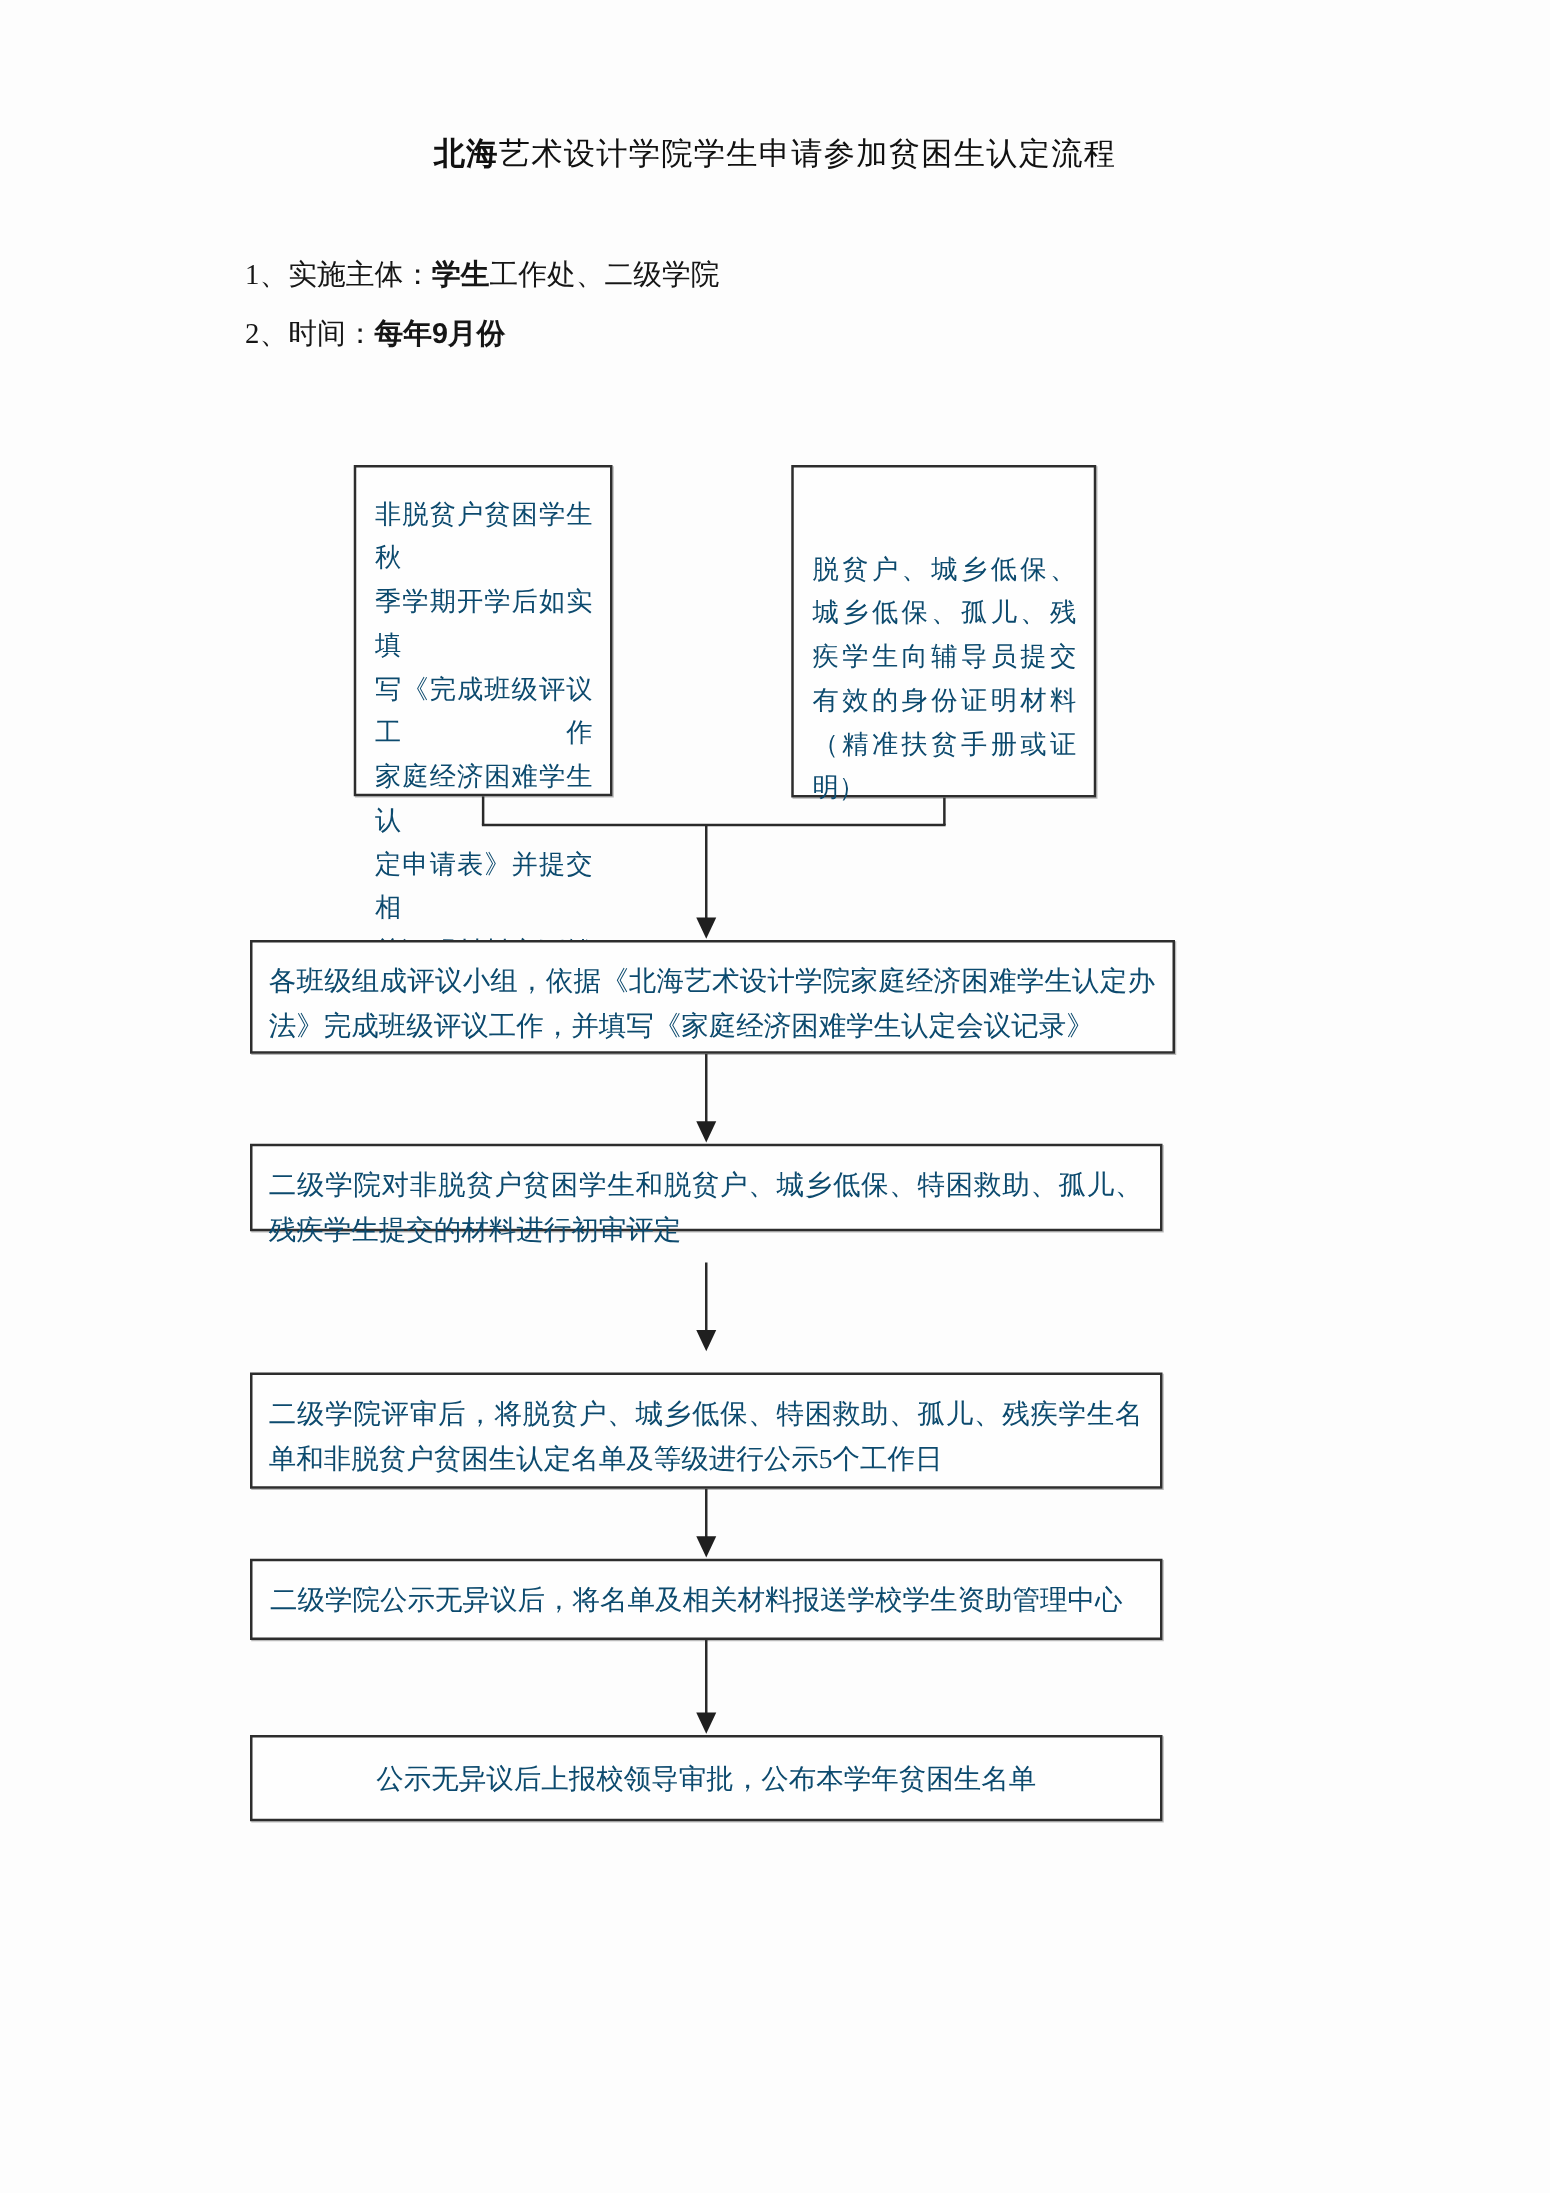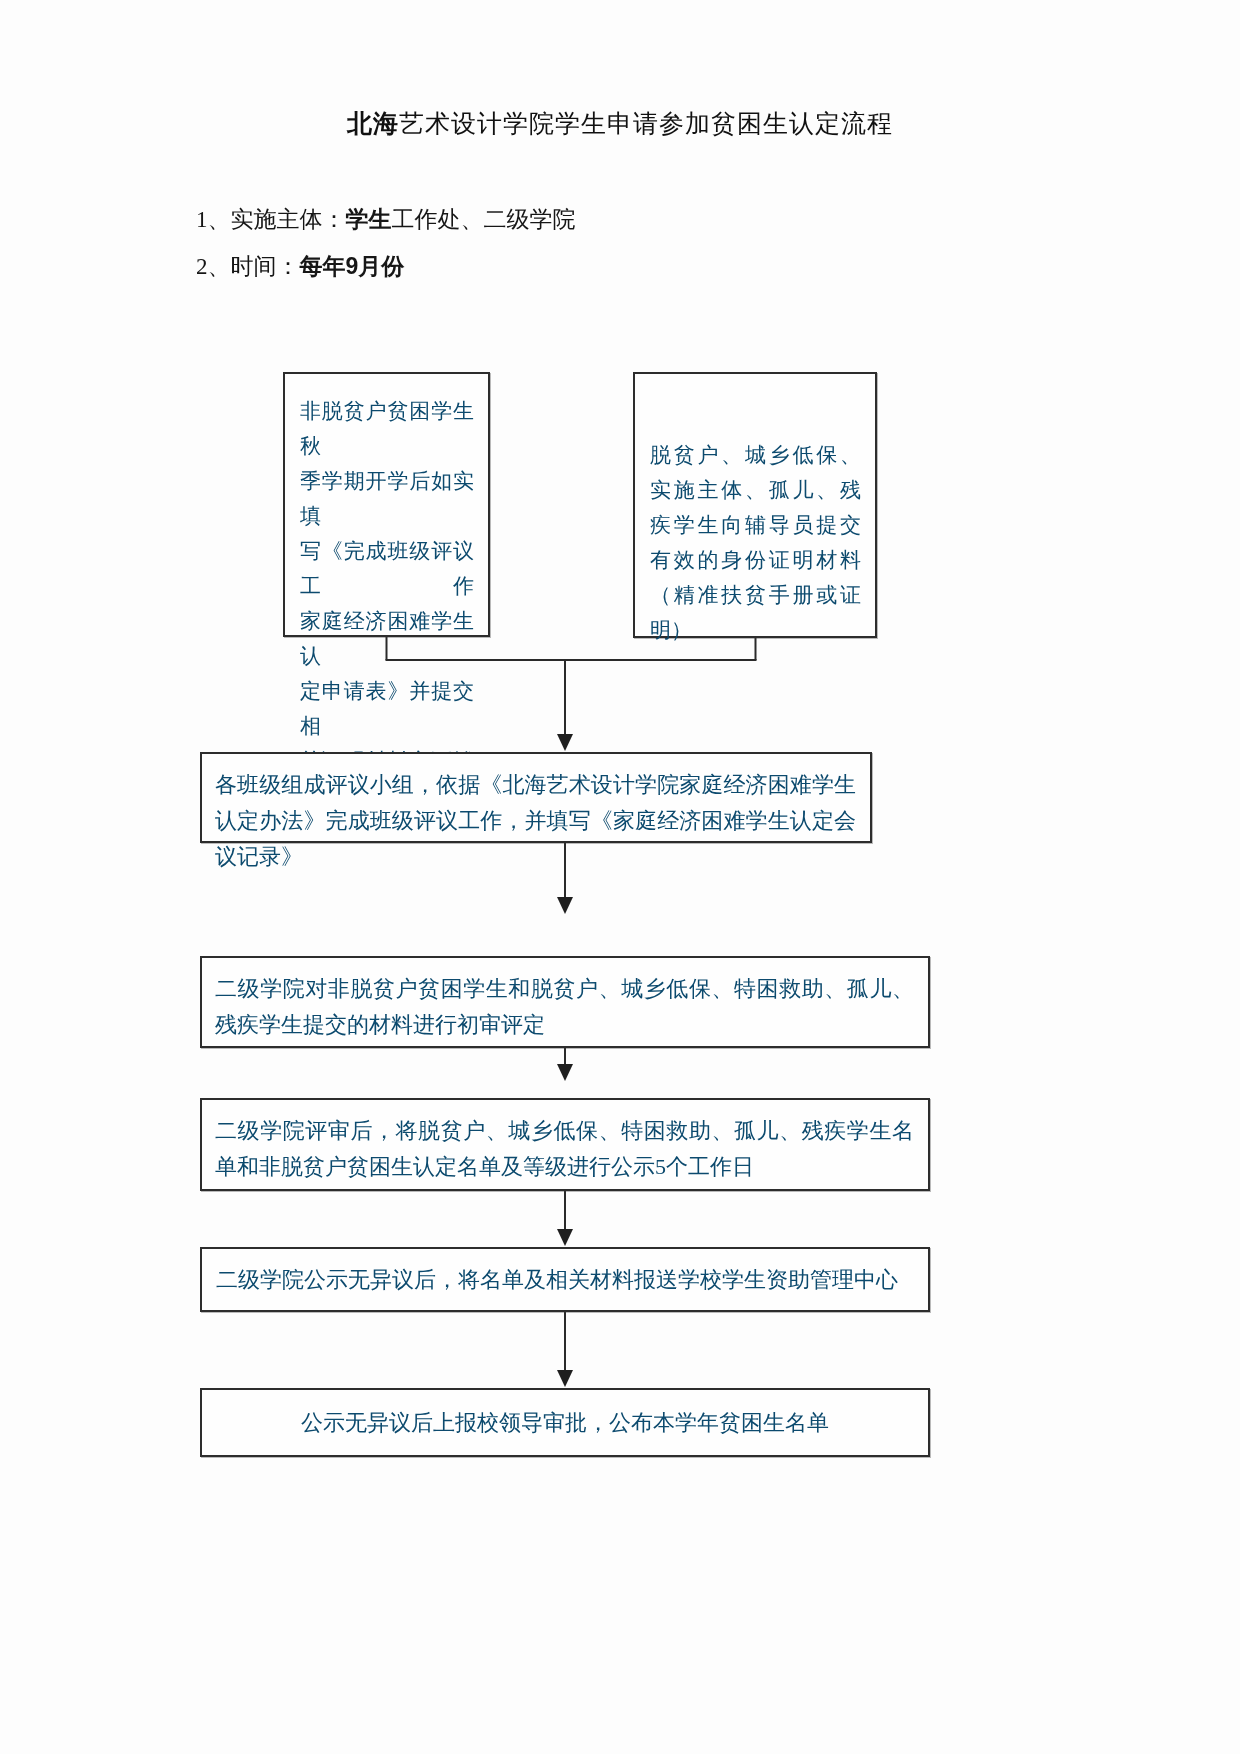--- a/index.html
+++ b/index.html
@@ -111,32 +111,32 @@
     <div class="ln">季学期开学后如实填</div>
     <div class="ln">写《完成班级评议工作</div>
     <div class="ln">家庭经济困难学生认</div>
     <div class="ln">定申请表》并提交相</div>
     <div class="ln">关证明材料交至辅导</div>
     <div class="ln last">员处</div>
   </div>
 
   <div class="fbox tallbox right" style="left:633px;top:372px;width:244px;height:266px;">
     <div class="ln">脱贫户、城乡低保、</div>
-    <div class="ln">实施主体、孤儿、残</div>
+    <div class="ln">城乡低保、孤儿、残</div>
     <div class="ln">疾学生向辅导员提交</div>
     <div class="ln">有效的身份证明材料</div>
     <div class="ln">（精准扶贫手册或证</div>
     <div class="ln last">明）</div>
   </div>
 
-  <div class="fbox widebox" style="left:200px;top:752px;width:672px;height:91px;">
+  <div class="fbox widebox" style="left:200px;top:752px;width:740px;height:91px;">
     <span>各班级组成评议小组，依据《北海艺术设计学院家庭经济困难学生认定办法》完成班级评议工作，并填写《家庭经济困难学生认定会议记录》</span>
   </div>
 
-  <div class="fbox widebox" style="left:200px;top:956px;width:730px;height:92px;">
+  <div class="fbox widebox" style="left:200px;top:915px;width:730px;height:70px;">
     <span>二级学院对非脱贫户贫困学生和脱贫户、城乡低保、特困救助、孤儿、残疾学生提交的材料进行初审评定</span>
   </div>
 
   <div class="fbox widebox" style="left:200px;top:1082px;width:730px;height:93px;margin-top:16px;">
     <span>二级学院评审后，将脱贫户、城乡低保、特困救助、孤儿、残疾学生名单和非脱贫户贫困生认定名单及等级进行公示5个工作日</span>
   </div>
 
   <div class="fbox widebox single" style="left:200px;top:1247px;width:730px;height:65px;">
     <span>二级学院公示无异议后，将名单及相关材料报送学校学生资助管理中心</span>
   </div>

